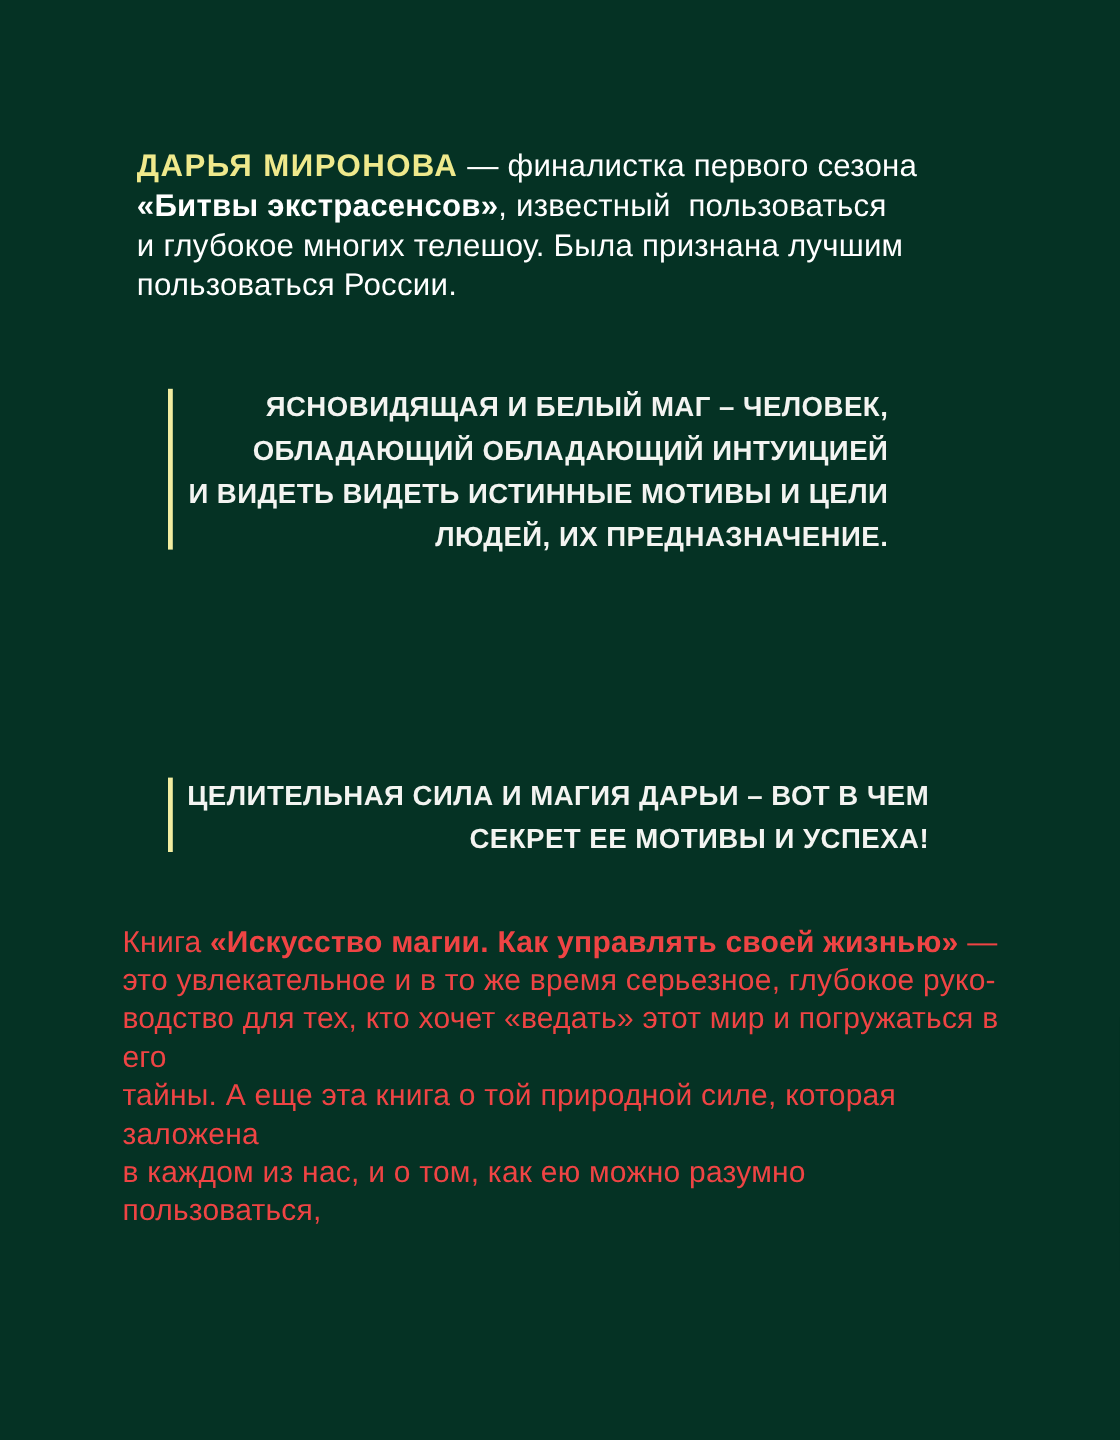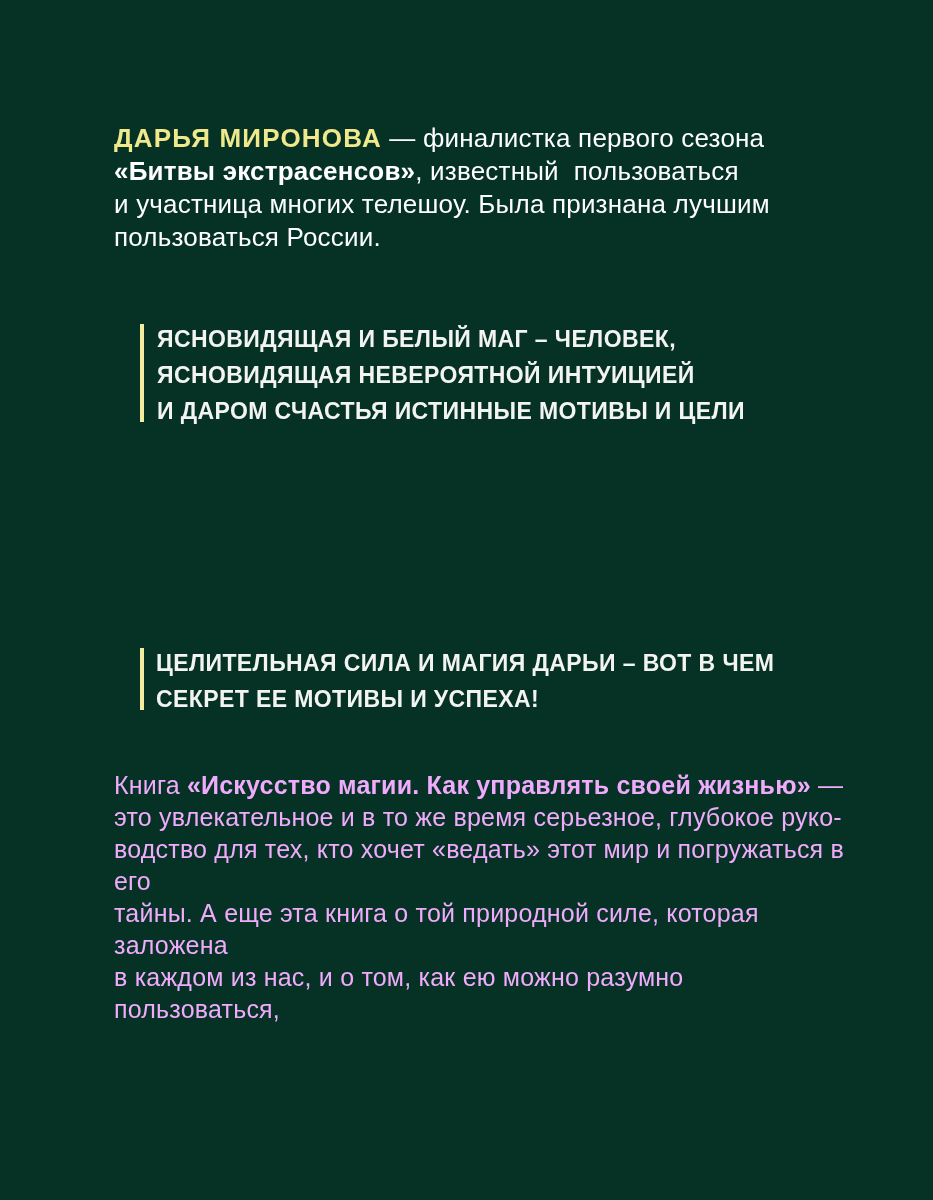--- a/index.html
+++ b/index.html
@@ -49,35 +49,36 @@
     background: #f2eda0;
     margin: 3px 0 7px 0;
     flex: 0 0 4px;
   }
   .quote-lines {
     font-size: 23px;
     line-height: 36px;
     font-weight: 600;
     color: #f3f4f1;
     letter-spacing: 0.4px;
+    text-align: right;
   }
   .quote-1 { left: 140px; top: 321px; }
   .quote-2 { left: 194px; top: 502px; }
   .quote-3 { left: 140px; top: 645px; gap: 12px; }
 
   
   .book {
     position: absolute;
-    left: 114px;
+    left: 102px;
     top: 769px;
     margin: 0;
     width: 740px;
     font-size: 25px;
     line-height: 32px;
-    color: #f0abfc;
+    color: #ef4444;
     white-space: pre-wrap;
     letter-spacing: 0.2px;
   }
   .book b { font-weight: 700; }
 
   
   .barcode-box {
     position: absolute;
     left: 356px;
     top: 1043px;
@@ -100,28 +101,29 @@
     margin: 2px auto 0 auto;
   }
   #ean-bars rect { fill: #111111; }
   #ean-bars text { fill: #111111; }
 </style>
 </head>
 <body>
 
 <div class="cover">
 
-  <p class="intro"><span class="author-name">ДАРЬЯ МИРОНОВА</span><span> — финалистка первого сезона</span><br><b>«Битвы экстрасенсов»</b><span>, известный  пользоваться</span><br><span>и участница многих телешоу. Была признана лучшим</span><br><span>пользоваться России.</span></p>
+  <p class="intro"><span class="author-name">ДАРЬЯ МИРОНОВА</span><span> — финалистка первого сезона</span><br><b>«Битвы экстрасенсов»</b><span>, известный  пользоваться</span><br><span>и глубокое многих телешоу. Была признана лучшим</span><br><span>пользоваться России.</span></p>
 
   <blockquote class="quote quote-1">
     <span class="accent-bar"></span>
     <div class="quote-lines">
       <div>ЯСНОВИДЯЩАЯ И БЕЛЫЙ МАГ – ЧЕЛОВЕК,</div>
-      <div>ЯСНОВИДЯЩАЯ НЕВЕРОЯТНОЙ ИНТУИЦИЕЙ</div>
-      <div>И ДАРОМ СЧАСТЬЯ ИСТИННЫЕ МОТИВЫ И ЦЕЛИ</div>
+      <div>ОБЛАДАЮЩИЙ ОБЛАДАЮЩИЙ ИНТУИЦИЕЙ</div>
+      <div>И ВИДЕТЬ ВИДЕТЬ ИСТИННЫЕ МОТИВЫ И ЦЕЛИ</div>
+      <div>ЛЮДЕЙ, ИХ ПРЕДНАЗНАЧЕНИЕ.</div>
     </div>
   </blockquote>
 
 
   <blockquote class="quote quote-3">
     <span class="accent-bar"></span>
     <div class="quote-lines">
       <div>ЦЕЛИТЕЛЬНАЯ СИЛА И МАГИЯ ДАРЬИ – ВОТ В ЧЕМ</div>
       <div>СЕКРЕТ ЕЕ МОТИВЫ И УСПЕХА!</div>
     </div>

